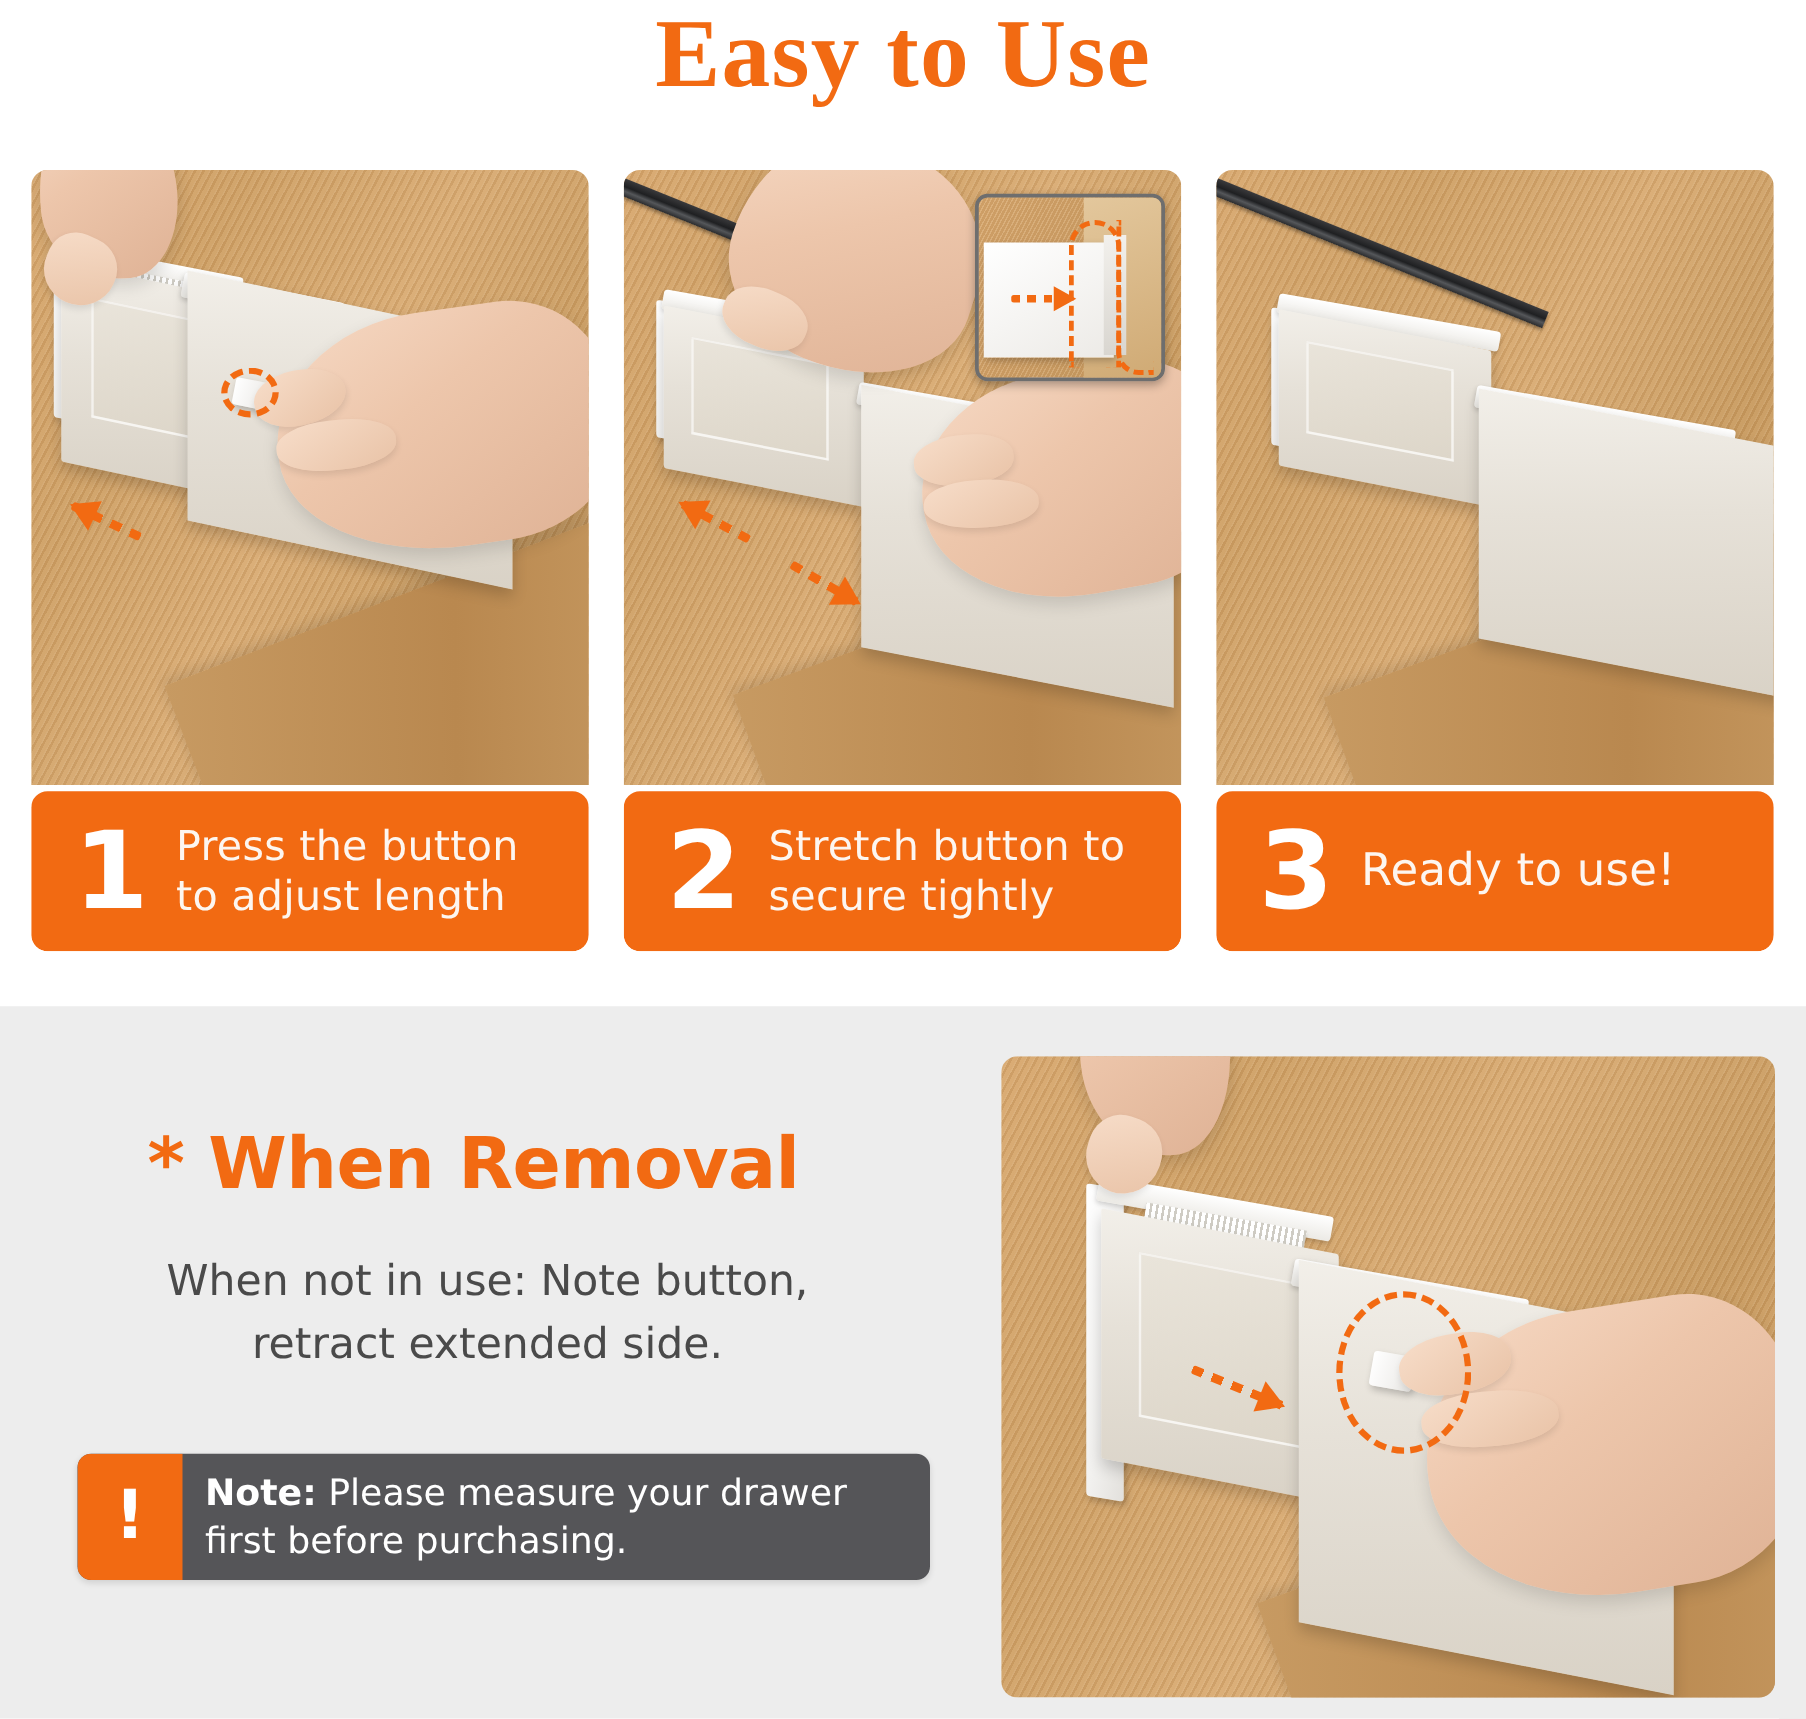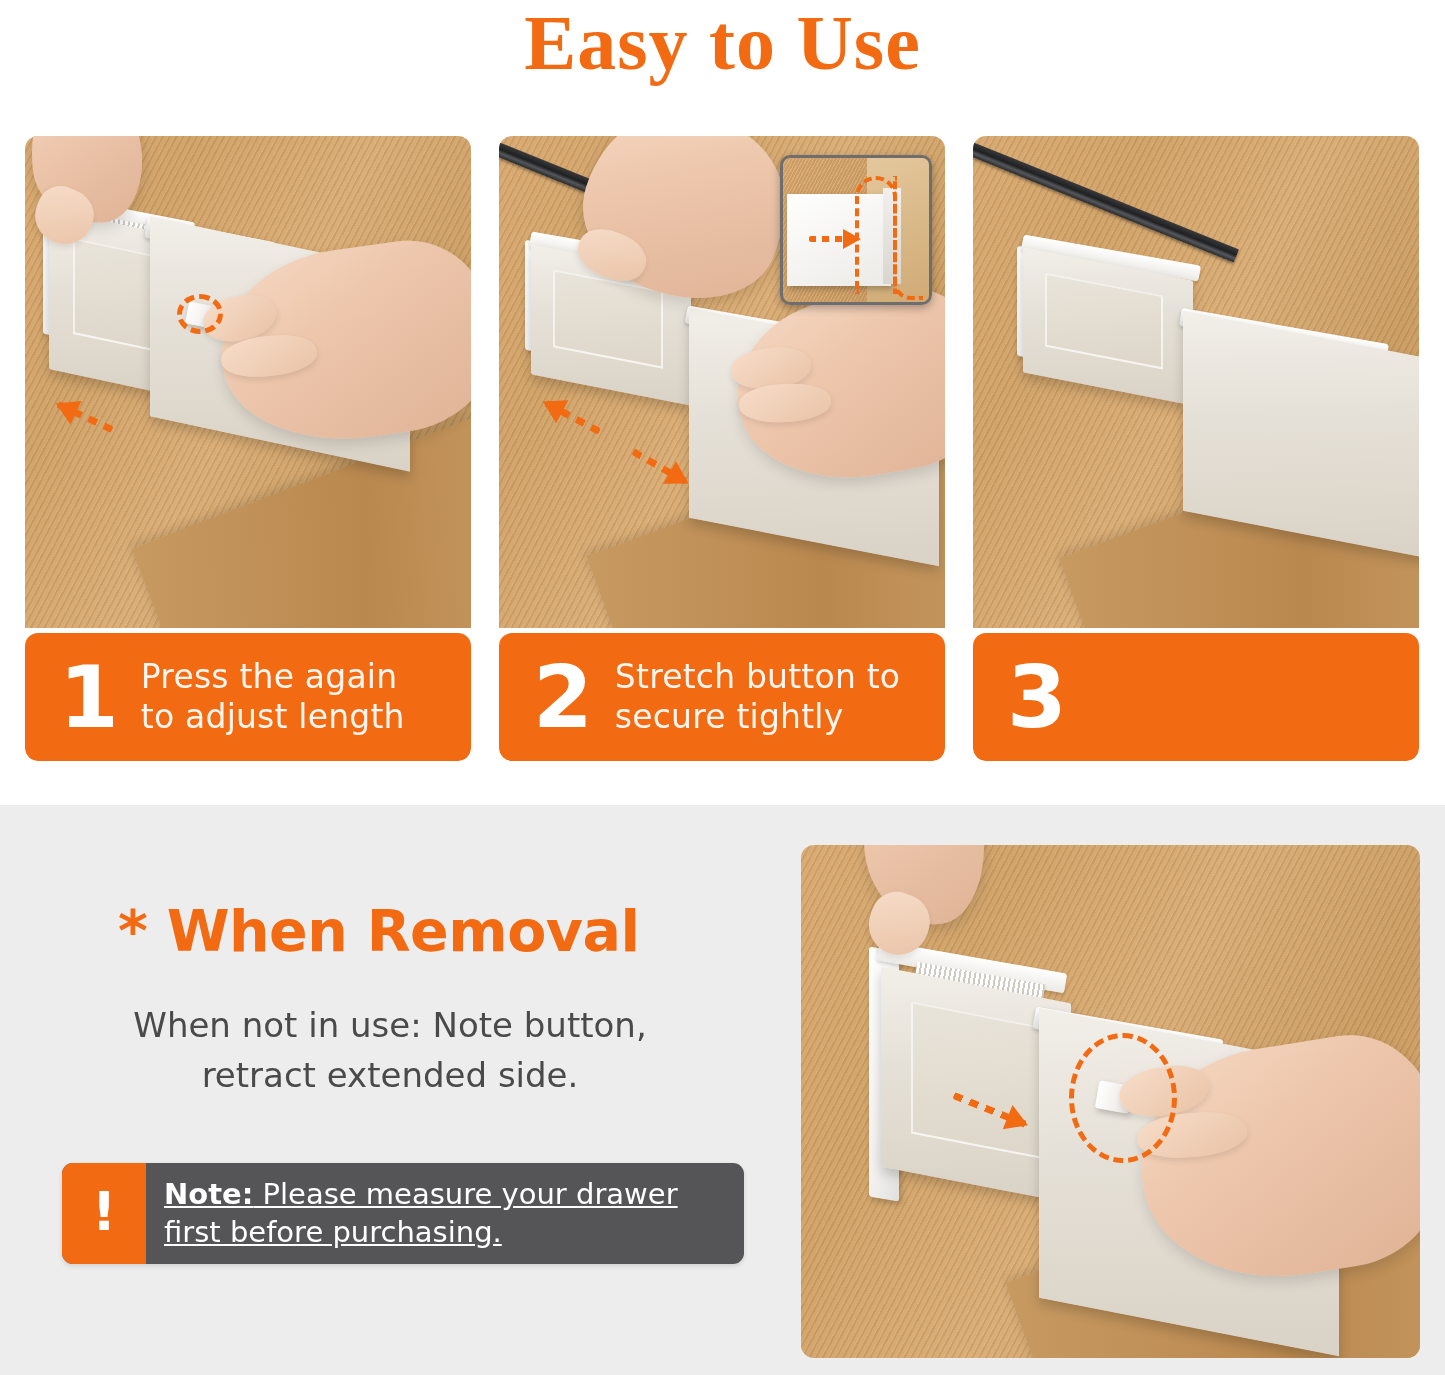--- a/index.html
+++ b/index.html
@@ -215,21 +215,20 @@
     padding-bottom: 4px;
   }
   .note-text {
     flex: 1 1 auto;
     display: flex; align-items: center;
     padding: 0 14px 0 18px;
     font-family: "DejaVu Sans", sans-serif;
     font-size: 29px;
     color: #ffffff;
     line-height: 1.28;
-    text-decoration: underline;
   }
   .note-text b { font-weight: bold; }
 
   .removal-photo {
     position: absolute; left: 801px; top: 845px;
     width: 619px; height: 513px;
     border-radius: 13px;
     overflow: hidden;
     background:
       repeating-linear-gradient(118deg,
@@ -276,21 +275,21 @@
           <div class="finger" style="left:196px; top:200px; width:96px; height:40px; border-radius:46%; transform:rotate(-6deg);"></div>
 
           <div class="dash-circle" style="left:152px; top:158px; width:46px; height:40px;"></div>
           <div class="dash-arrow" style="left:30px; top:268px; width:60px; height:26px; transform:rotate(205deg);">
             <div class="tail"></div>
               <div class="head"></div>
           </div>
         </div>
         <div class="caption">
           <span class="num">1</span>
-          <span class="ctext">Press the again
+          <span class="ctext">Press the button
 to adjust length</span>
         </div>
       </div>
 
       <div class="step-card s2">
         <div class="photo">
           <div class="rail"></div>
           <div class="drawer-wall" style="right:-140px; bottom:-90px; width:470px; height:250px; transform:rotate(-20deg);"></div>
 
           <div class="div-endcap" style="left:26px; top:106px; width:26px; height:110px; transform:skewY(10deg); border-radius:3px;"></div>
@@ -348,20 +347,21 @@
           <div class="div-endcap" style="left:44px; top:112px; width:26px; height:110px; transform:skewY(10deg); border-radius:3px;"></div>
           <div class="div-rail-top" style="left:48px; top:114px; width:180px; height:16px; transform:rotate(10deg); border-radius:3px;"></div>
           <div class="div-body" style="left:50px; top:128px; width:170px; height:125px; transform:skewY(11deg); border-radius:2px;"></div>
           <div class="div-inner-panel" style="left:72px; top:148px; width:118px; height:74px; transform:skewY(11deg);"></div>
 
           <div class="div-rail-top" style="left:206px; top:190px; width:210px; height:18px; transform:rotate(10deg); border-radius:3px;"></div>
           <div class="div-body" style="left:210px; top:200px; width:260px; height:200px; transform:skewY(11deg);"></div>
         </div>
         <div class="caption ready">
           <span class="num">3</span>
+          <span class="ctext">Ready to use!</span>
         </div>
       </div>
 
     </div>
   </div>
 
   <div class="bottom-section"></div>
 
   <div class="removal-title">* When Removal</div>
   <div class="removal-desc">When not in use: Note button,

